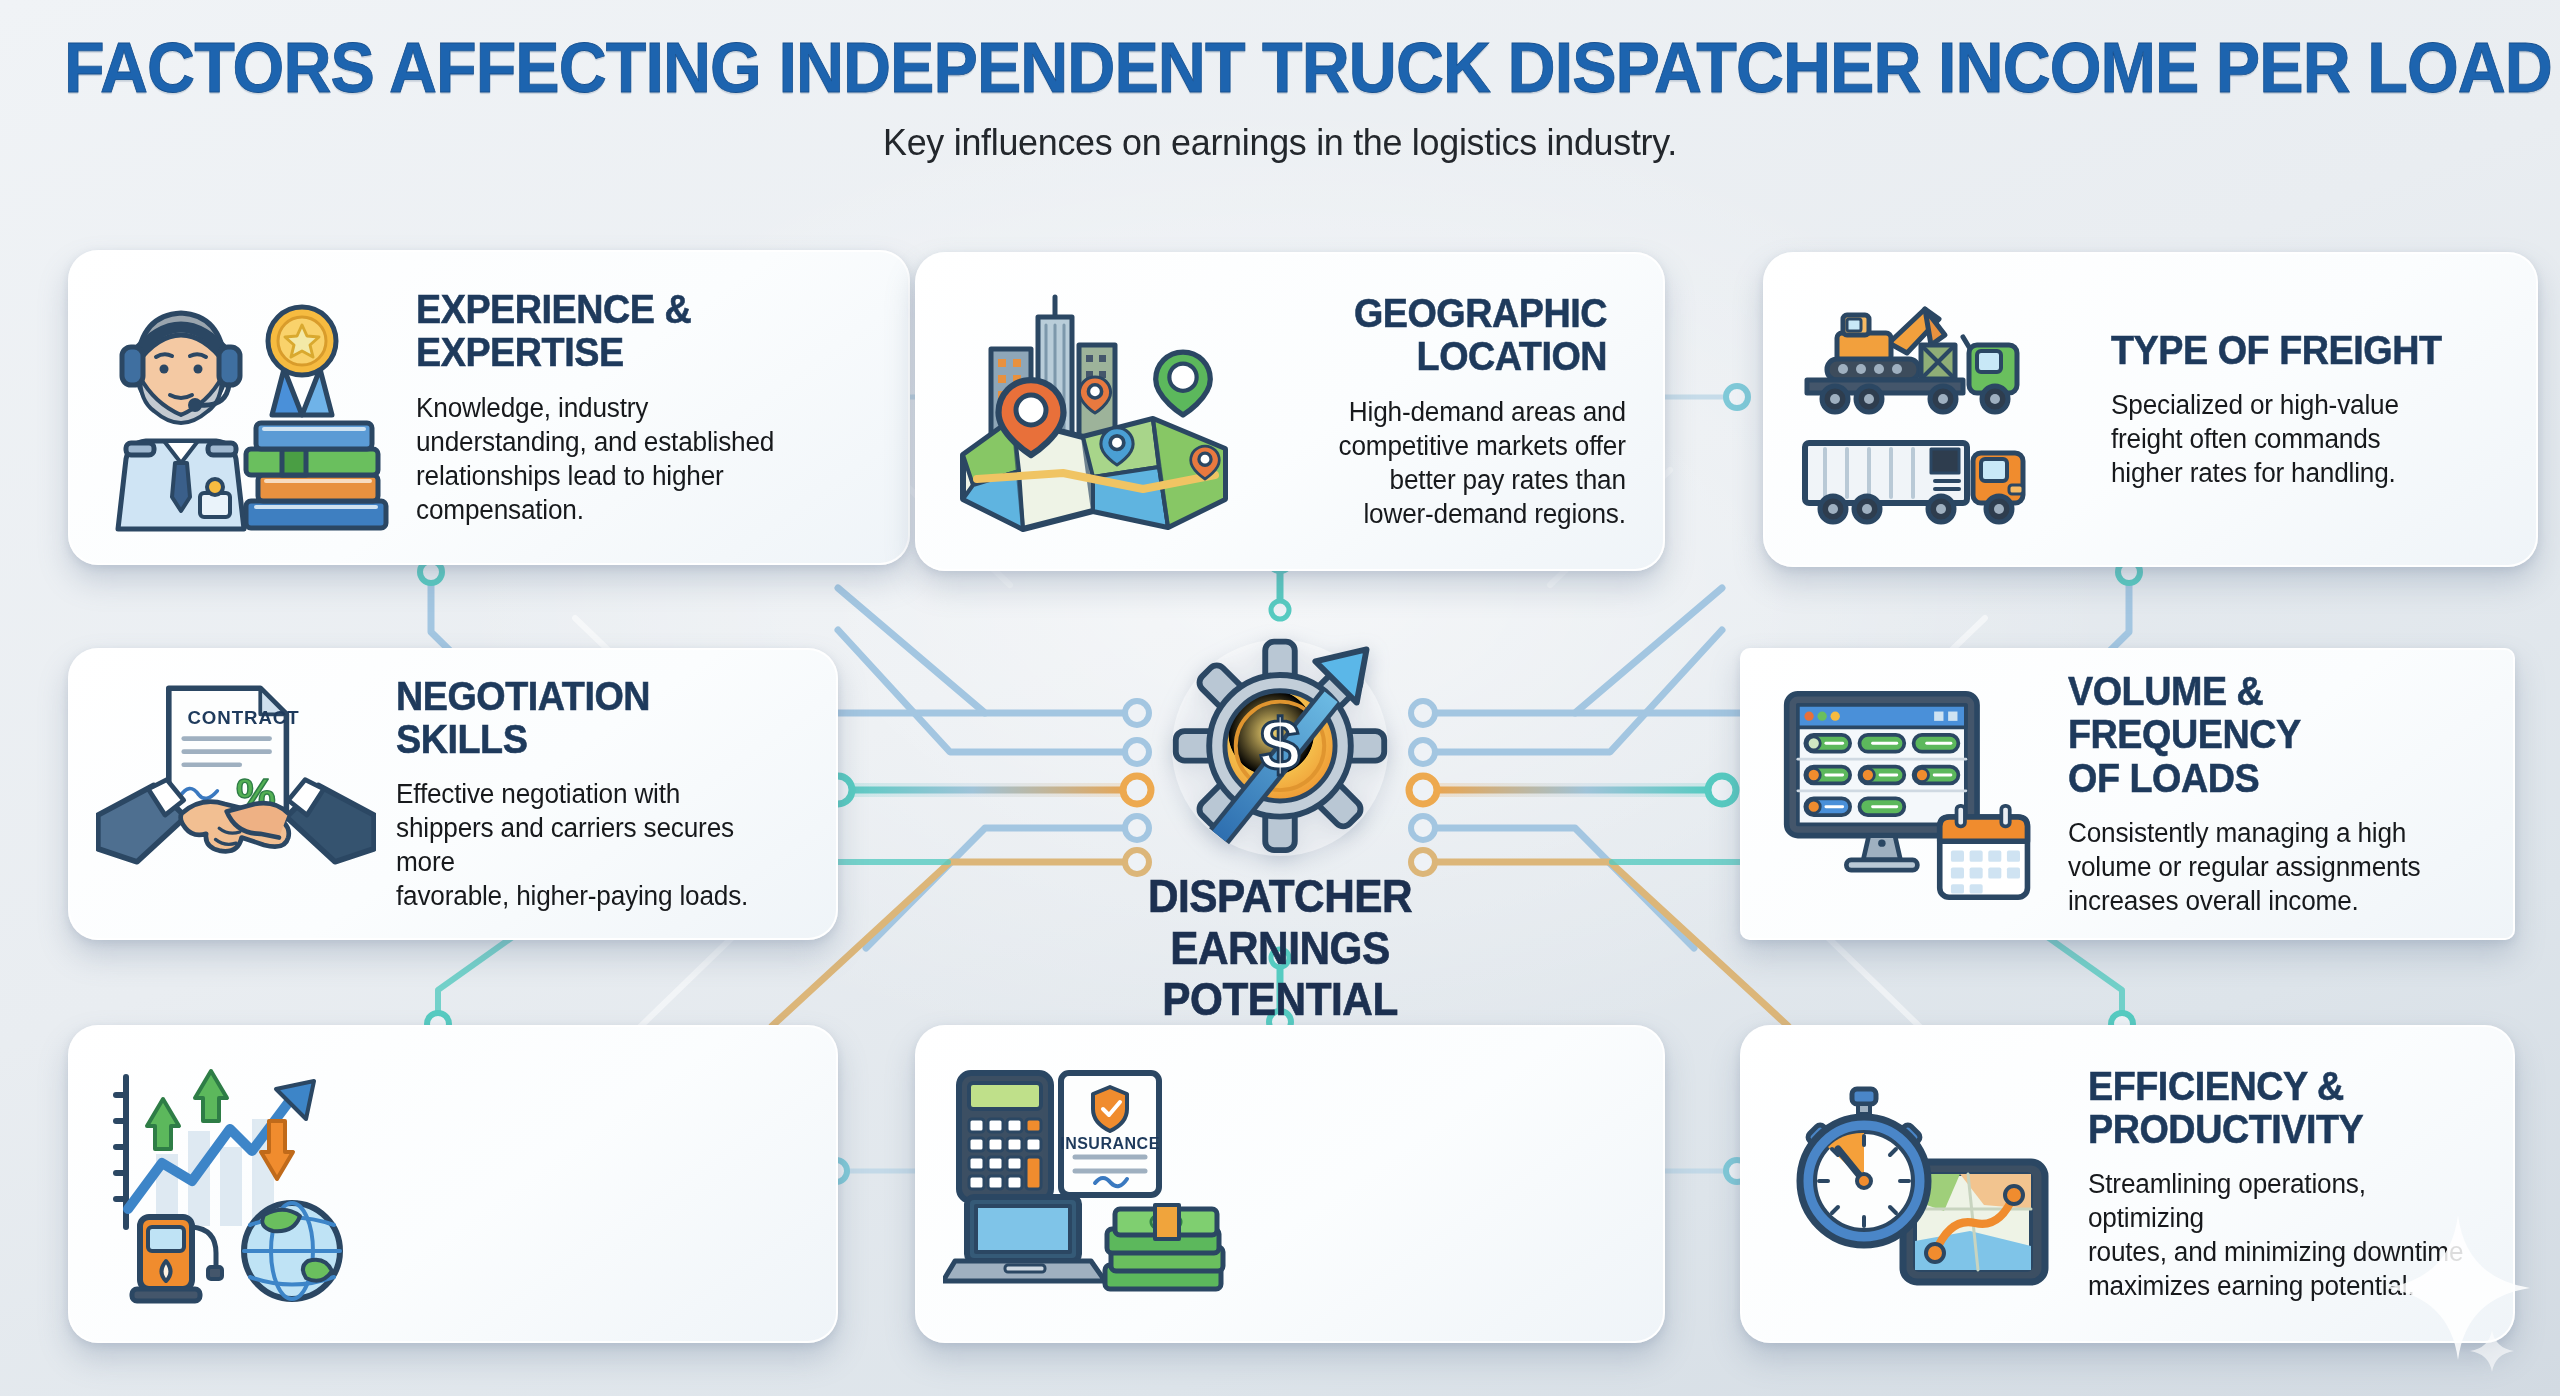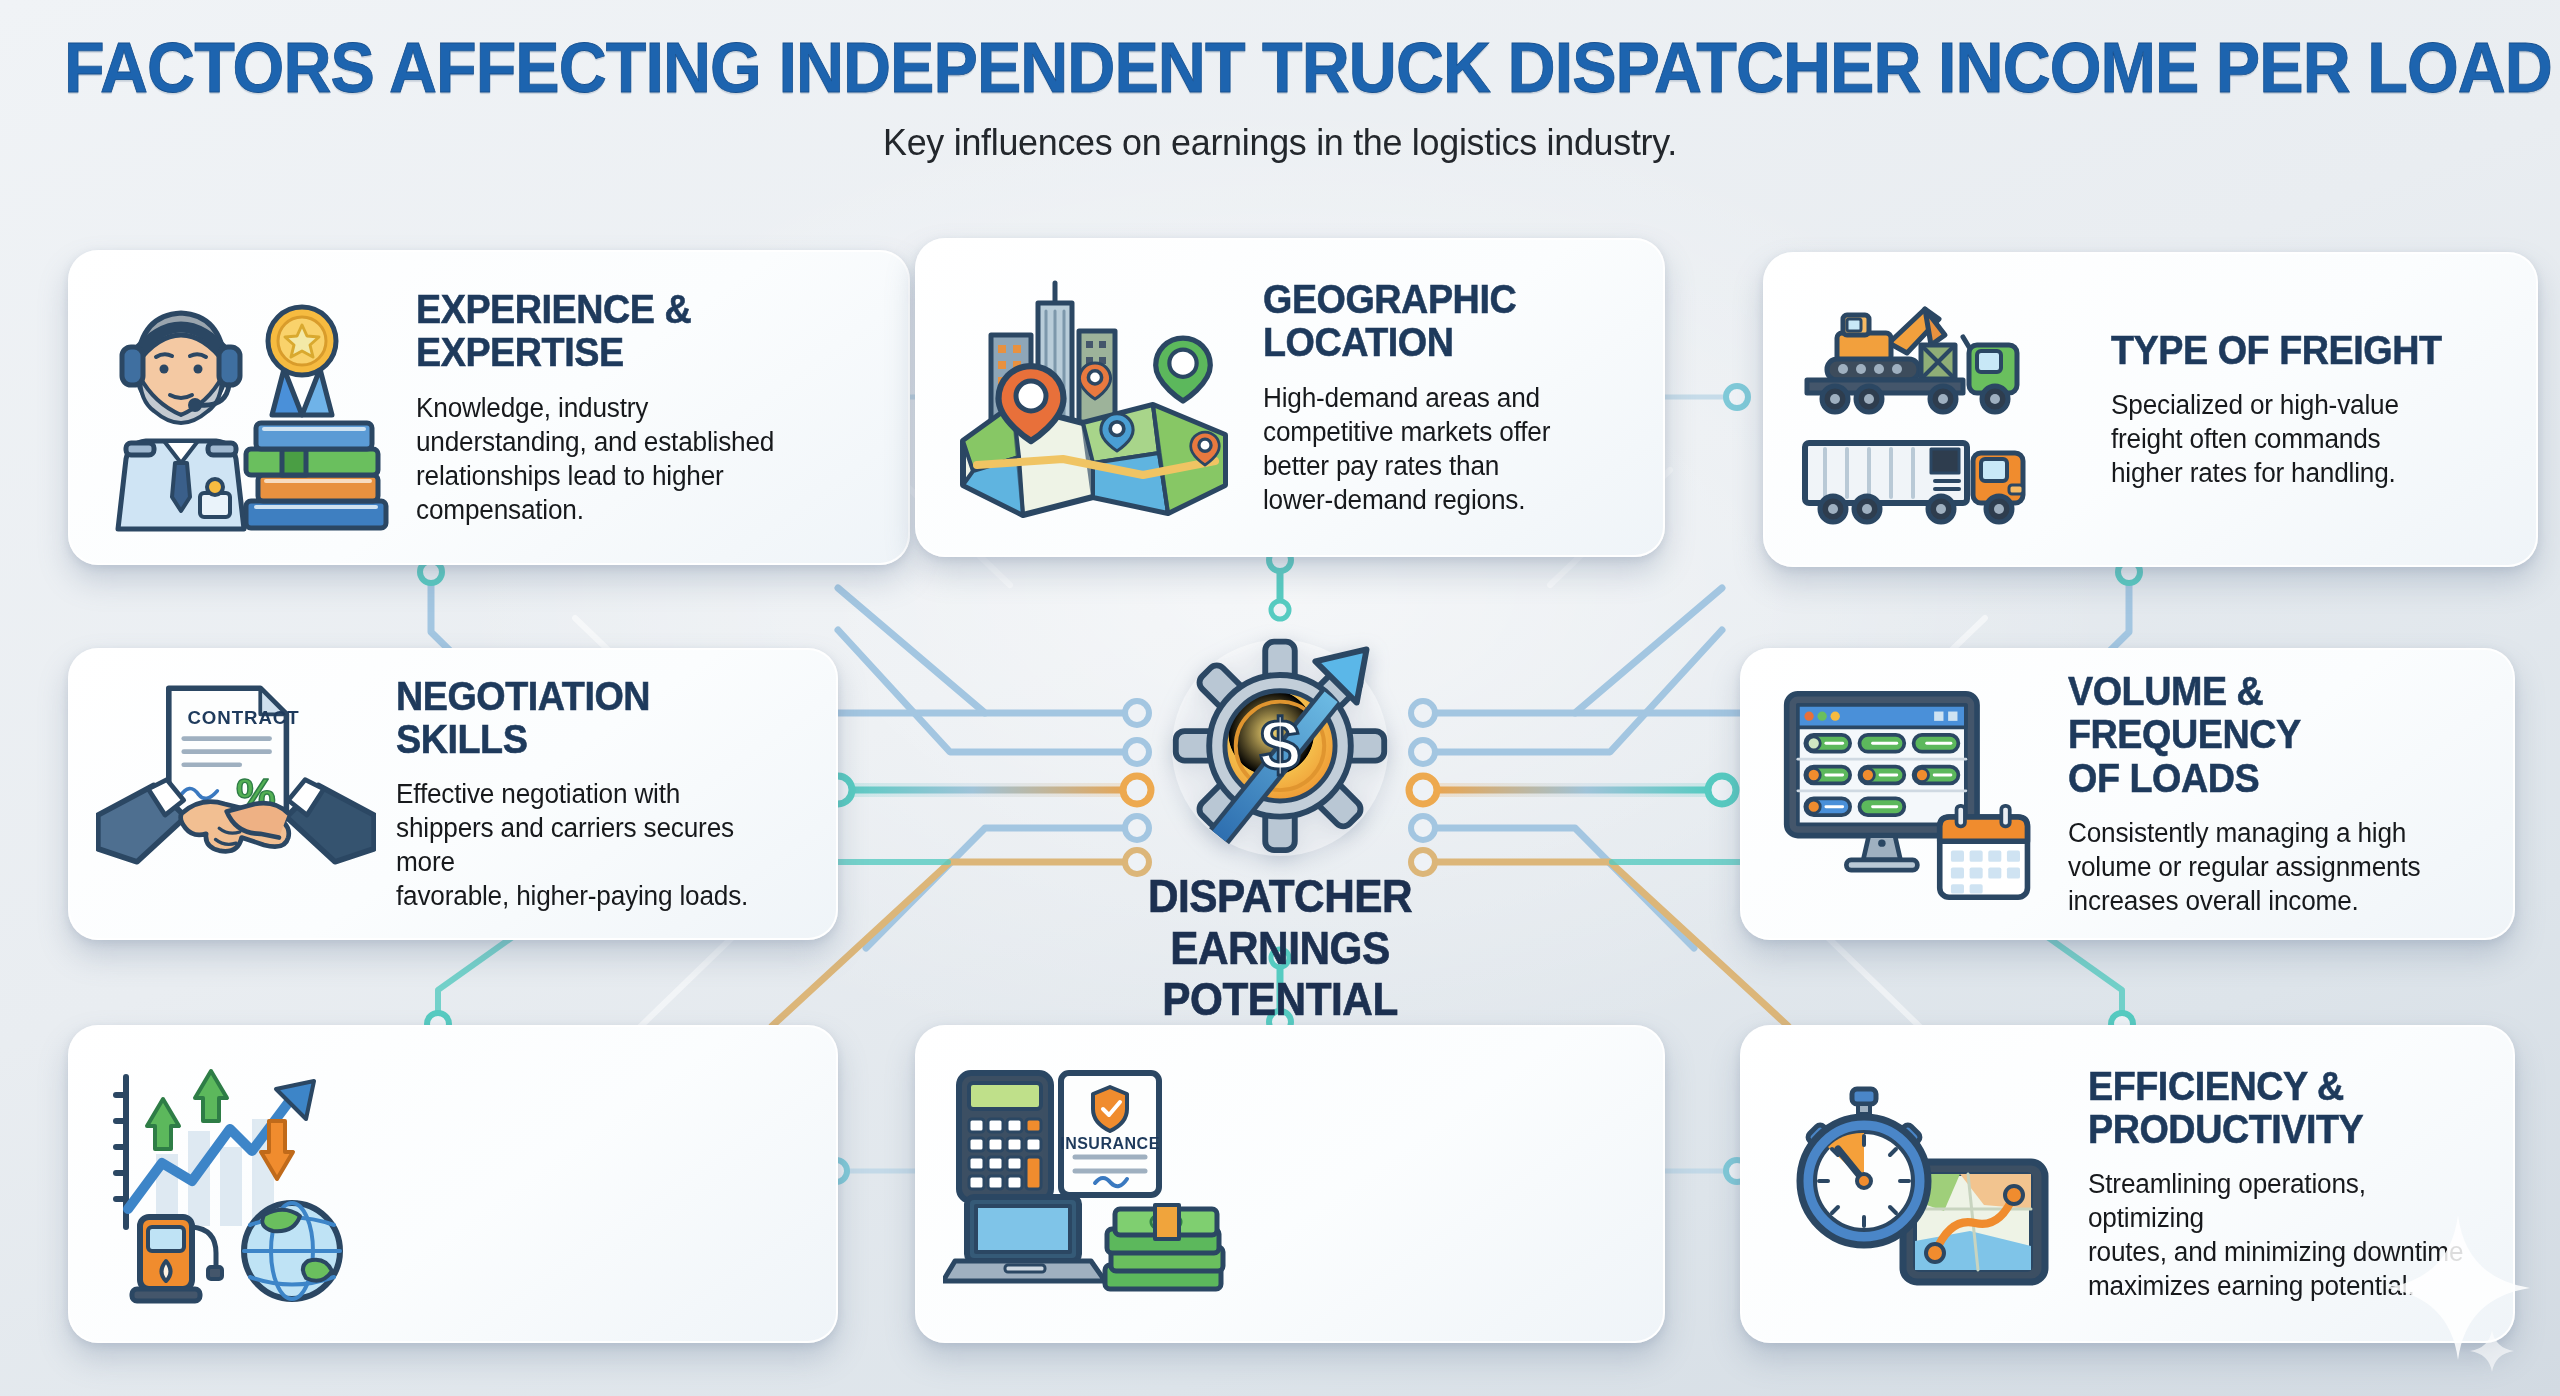--- a/index.html
+++ b/index.html
@@ -23,24 +23,24 @@
   }
   
   .card{
     position:absolute;z-index:3;border-radius:30px;
     background:linear-gradient(145deg,#ffffff 0%,#fbfdfe 55%,#eff4f8 100%);
     box-shadow:0 16px 30px rgba(110,130,155,.30), 0 3px 8px rgba(110,130,155,.18);
     border:2px solid rgba(255,255,255,.95);
     display:flex;align-items:center;gap:20px;padding:10px 26px;box-sizing:border-box;
   }
   .pos-tl{left:68px; top:250px; width:842px;height:315px;}
-  .pos-tc{left:915px; top:238px; width:750px;height:319px;}
+  .pos-tc{left:915px; top:252px; width:750px;height:319px;text-align:right;}
   .pos-tr{left:1740px;top:252px; width:775px;height:315px;margin-left:23px;}
   .pos-ml{left:68px; top:648px; width:770px;height:292px;align-items:center;}
-  .pos-mr{left:1740px;top:648px; width:775px;height:292px;}
+  .pos-mr{left:1740px;top:648px; width:775px;height:292px;border-radius:10px;}
   .pos-bl{left:68px; top:1025px;width:770px;height:318px;}
   .pos-bc{left:915px; top:1025px;width:750px;height:318px;}
   .pos-br{left:1740px;top:1025px;width:775px;height:318px;}
   .icon-box{flex:0 0 auto;width:300px;display:flex;align-items:center;justify-content:center;}
   .icon-box svg{width:100%;height:auto;display:block;}
   .pos-ml .icon-box, .pos-mr .icon-box{width:280px;}
   .card-text{flex:1 1 auto;}
   .card-title{
     margin:0;font-size:41px;line-height:1.06;color:#1e3a5c;font-weight:700;
     letter-spacing:-.5px;white-space:pre-line;

